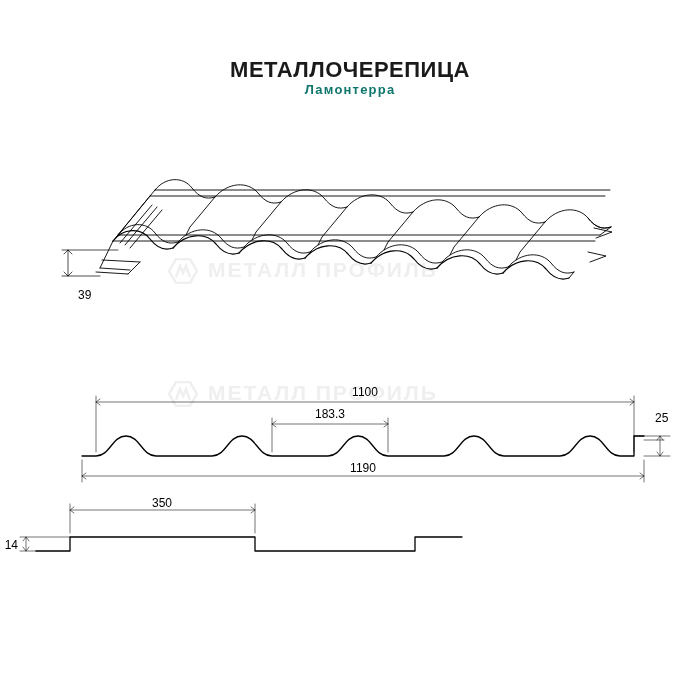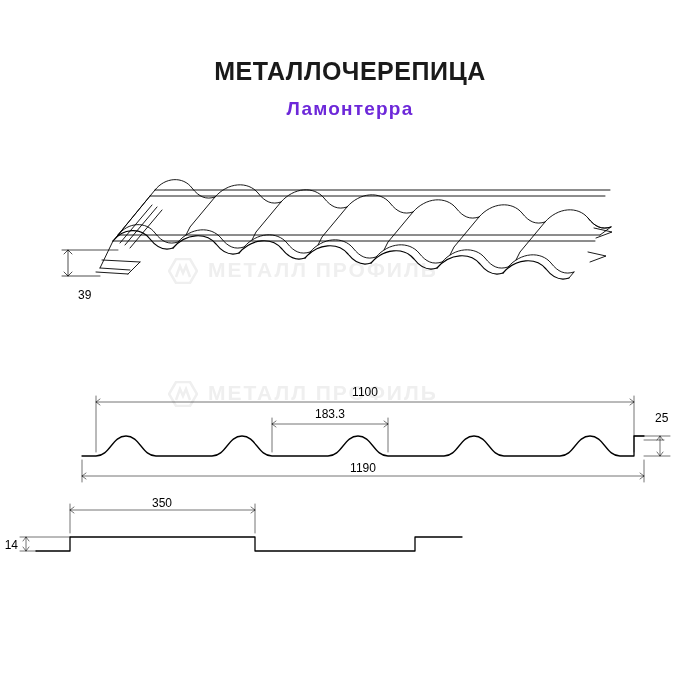--- a/index.html
+++ b/index.html
@@ -22,32 +22,32 @@
     height: 700px;
   }
   .title-block {
     position: absolute;
     left: 0;
     top: 58px;
     width: 700px;
     text-align: center;
   }
   .title-main {
-    font-size: 25px;
+    font-size: 22px;
     font-weight: bold;
     letter-spacing: 0.5px;
     color: #1a1a1a;
     line-height: 1.1;
   }
   .title-sub {
-    font-size: 19px;
+    font-size: 13px;
     font-weight: bold;
     letter-spacing: 1.2px;
-    color: #6d28d9;
-    margin-top: 12px;
+    color: #0f766e;
+    margin-top: 0;
   }
   .wm {
     position: absolute;
     pointer-events: none;
     color: #efefef;
     font-weight: bold;
     font-size: 21px;
     letter-spacing: 2px;
     white-space: nowrap;
   }

